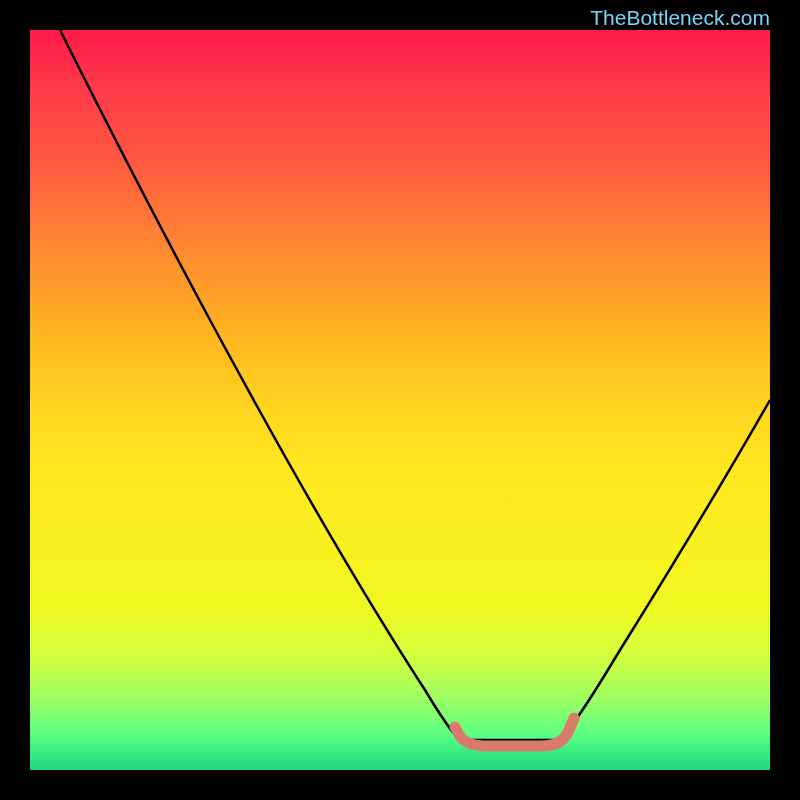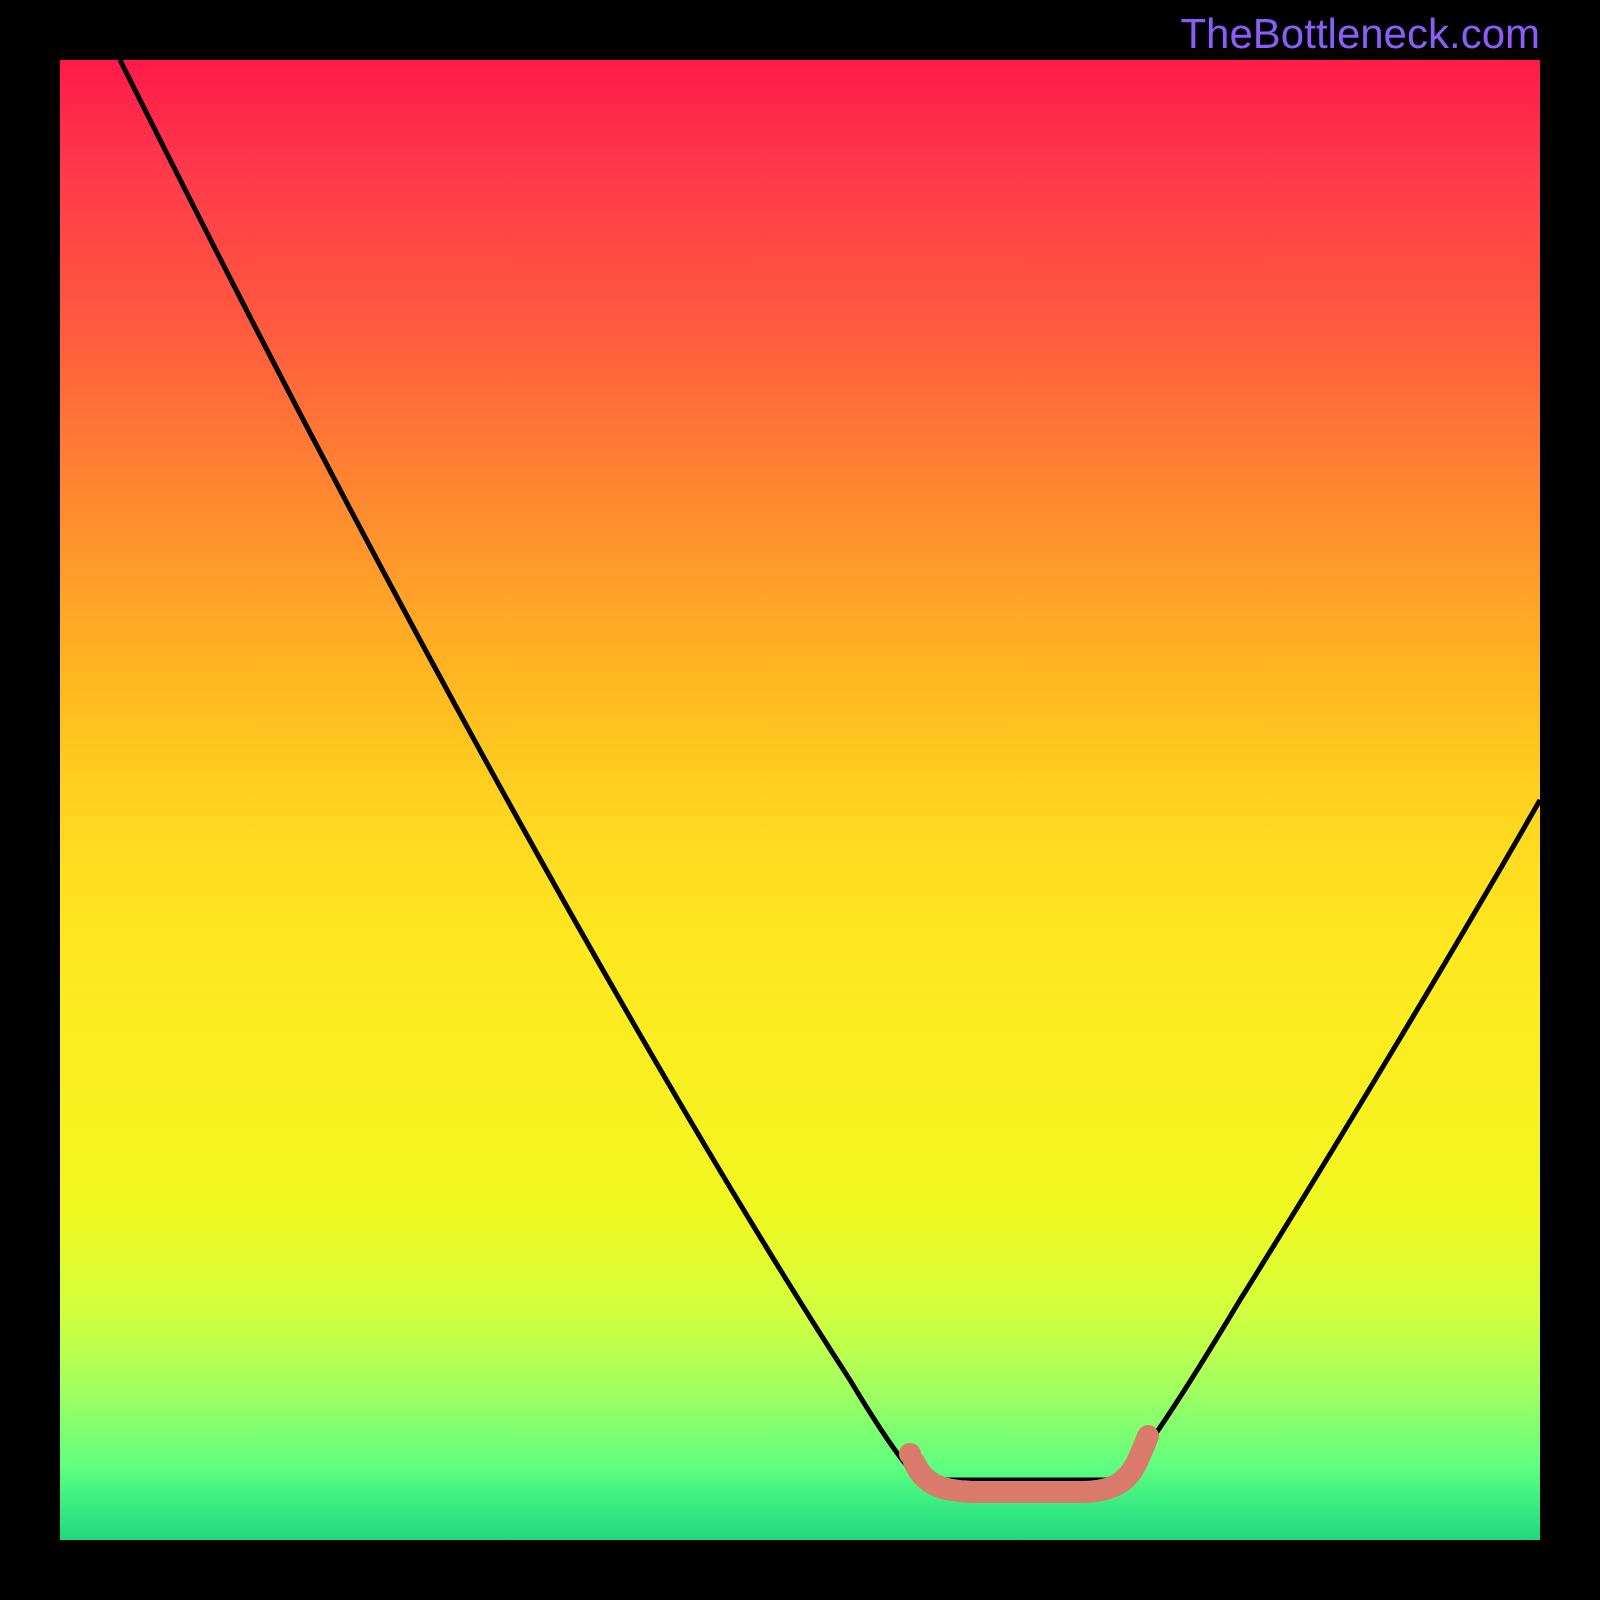--- a/index.html
+++ b/index.html
@@ -37,21 +37,21 @@
       #a0ff60 90%,
       #60ff80 95%,
       #40f080 97%,
       #20d880 100%
     );
   }
   .watermark {
     position: absolute;
     top: 6px;
     right: 30px;
-    color: #8b5cf6;
+    color: #7dd3fc;
     font-size: 21px;
     font-weight: 500;
   }
   svg.curve {
     position: absolute;
     left: 0;
     top: 0;
     width: 740px;
     height: 740px;
   }

